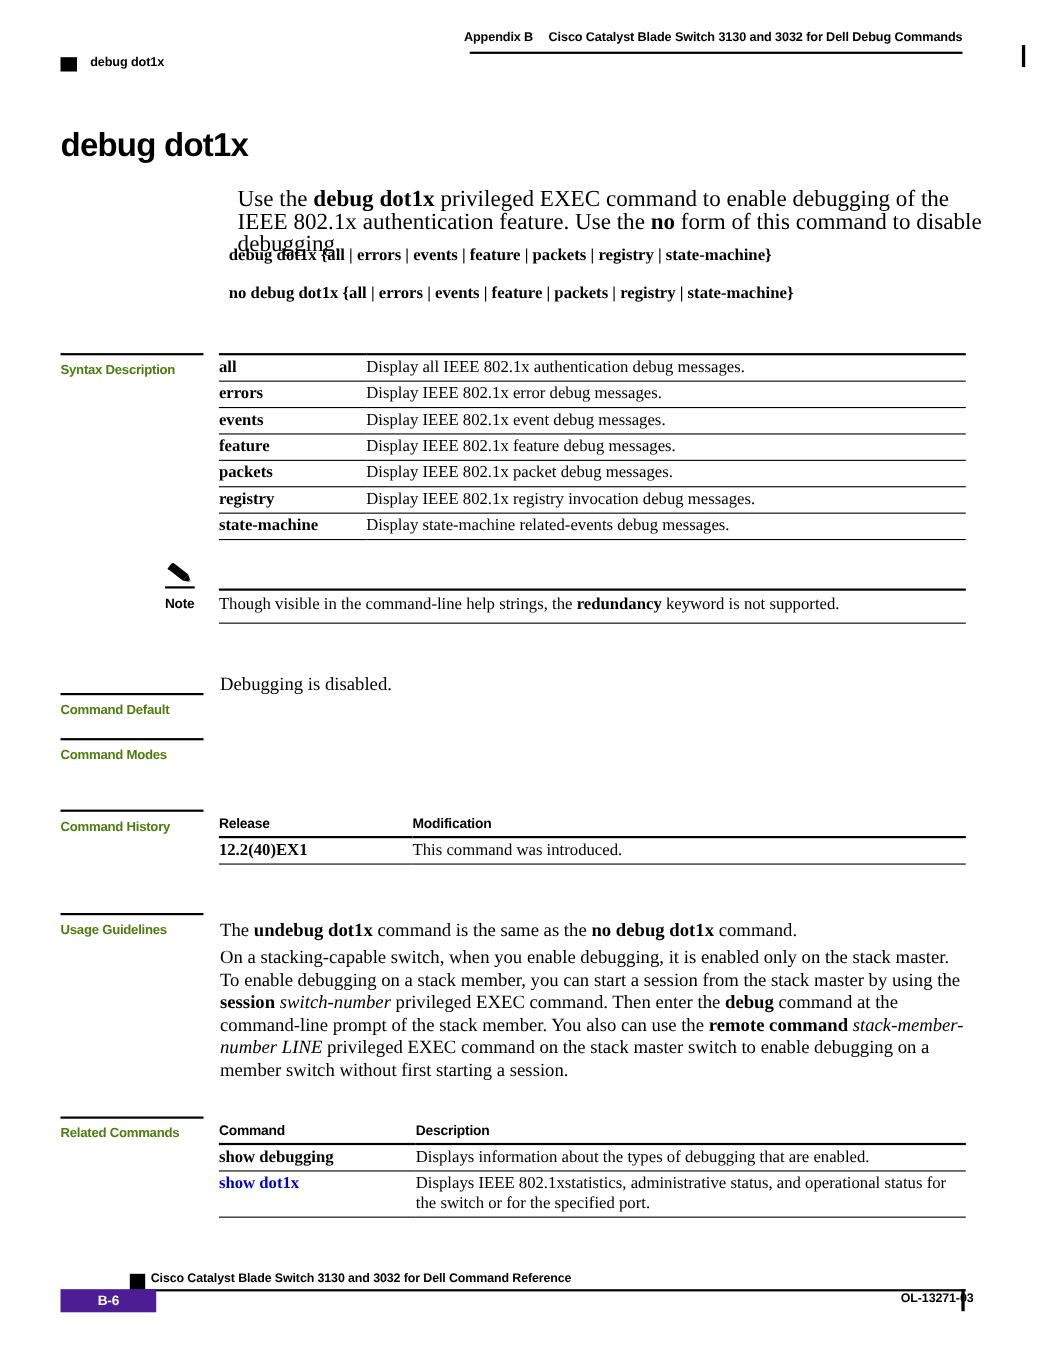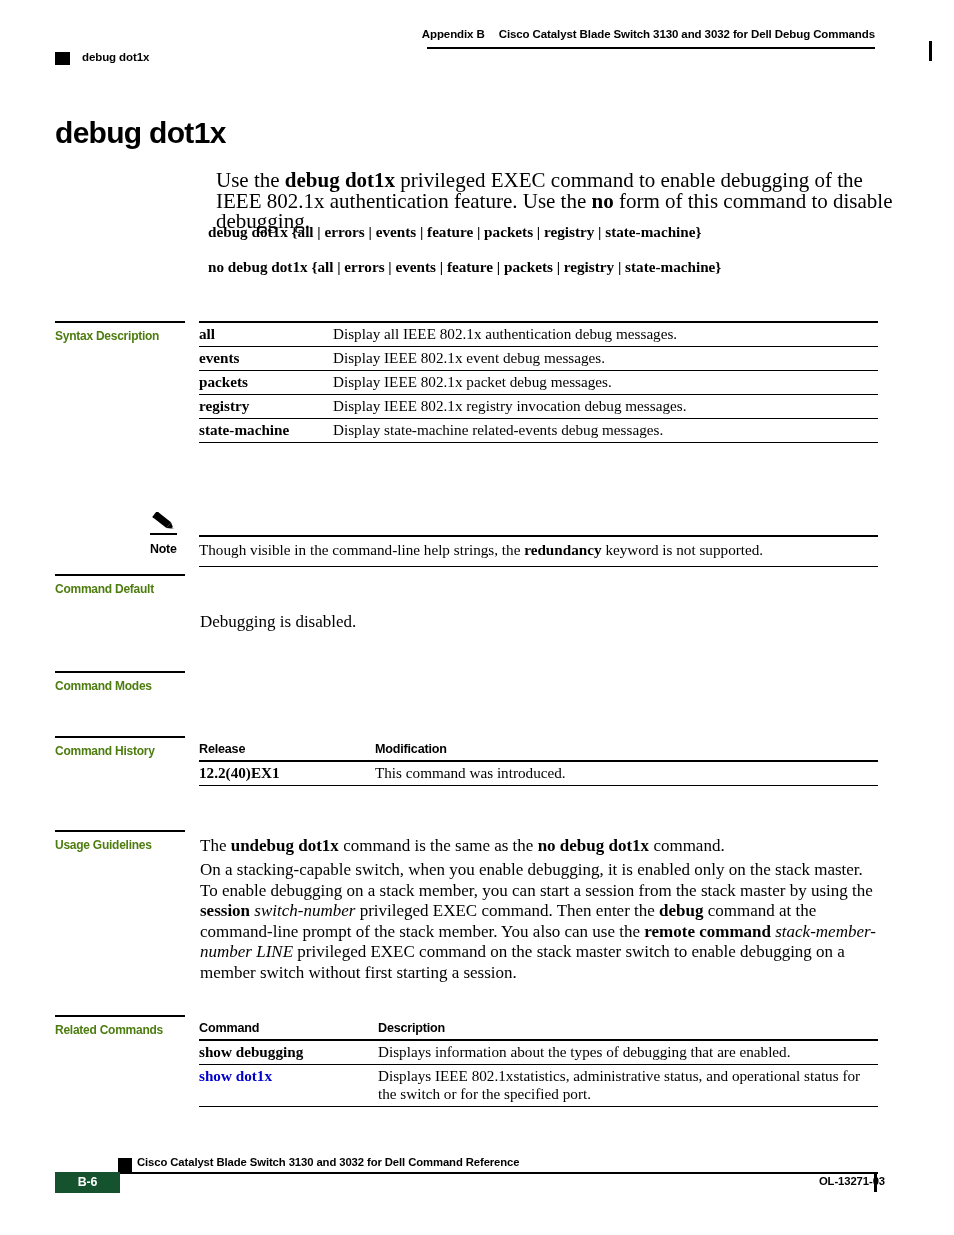--- a/index.html
+++ b/index.html
@@ -261,23 +261,23 @@
     left: 874px;
     top: 1172px;
     width: 3px;
     height: 20px;
     background: #000;
   }
   .ftr-pagebox {
     position: absolute;
     left: 55px;
     top: 1172px;
-    width: 65px;
+    width: 87px;
     height: 21px;
-    background: #14532d;
+    background: #4c1d95;
     color: #fff;
     font-family: "Liberation Sans", "DejaVu Sans", sans-serif;
     font-weight: bold;
     font-size: 12.4px;
     letter-spacing: -0.2px;
     text-align: center;
     line-height: 21px;
   }
   .ftr-docid {
     position: absolute;
@@ -318,22 +318,30 @@
   <div class="syntaxline l2">no debug dot1x {all | errors | events | feature | packets | registry | state-machine}</div>
 
   <div class="seclabel" style="top:329px">Syntax Description</div>
   <table class="tbl syntax">
     <tbody>
       <tr>
         <td class="term">all</td>
         <td>Display all IEEE 802.1x authentication debug messages.</td>
       </tr>
       <tr>
+        <td class="term">errors</td>
+        <td>Display IEEE 802.1x error debug messages.</td>
+      </tr>
+      <tr>
         <td class="term">events</td>
         <td>Display IEEE 802.1x event debug messages.</td>
+      </tr>
+      <tr>
+        <td class="term">feature</td>
+        <td>Display IEEE 802.1x feature debug messages.</td>
       </tr>
       <tr>
         <td class="term">packets</td>
         <td>Display IEEE 802.1x packet debug messages.</td>
       </tr>
       <tr>
         <td class="term">registry</td>
         <td>Display IEEE 802.1x registry invocation debug messages.</td>
       </tr>
       <tr>
@@ -356,21 +364,21 @@
       </svg>
     </div>
     <div class="note-label">Note</div>
     <div class="note-rule-top"></div>
     <div class="note-text">
       <span>Though visible in the command-line help strings, the </span><b>redundancy</b><span> keyword is not supported.</span>
     </div>
     <div class="note-rule-bot"></div>
   </div>
 
-  <div class="seclabel" style="top:582px">Command Default</div>
+  <div class="seclabel" style="top:638px">Command Default</div>
   <div class="seccontent" style="top:612px">Debugging is disabled.</div>
 
   <div class="seclabel" style="top:679px">Command Modes</div>
 
   <div class="seclabel" style="top:744px">Command History</div>
   <table class="tbl history">
     <tbody>
       <tr class="thead">
         <td class="term">Release</td>
         <td>Modification</td>

